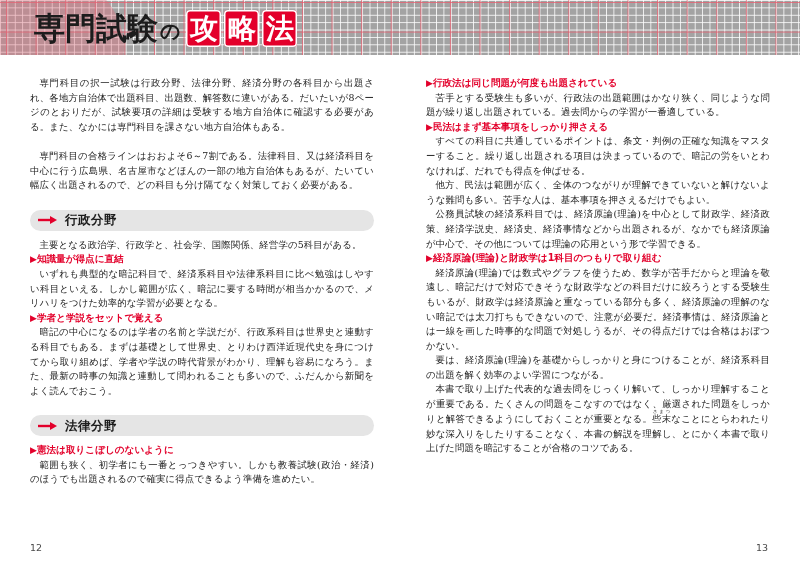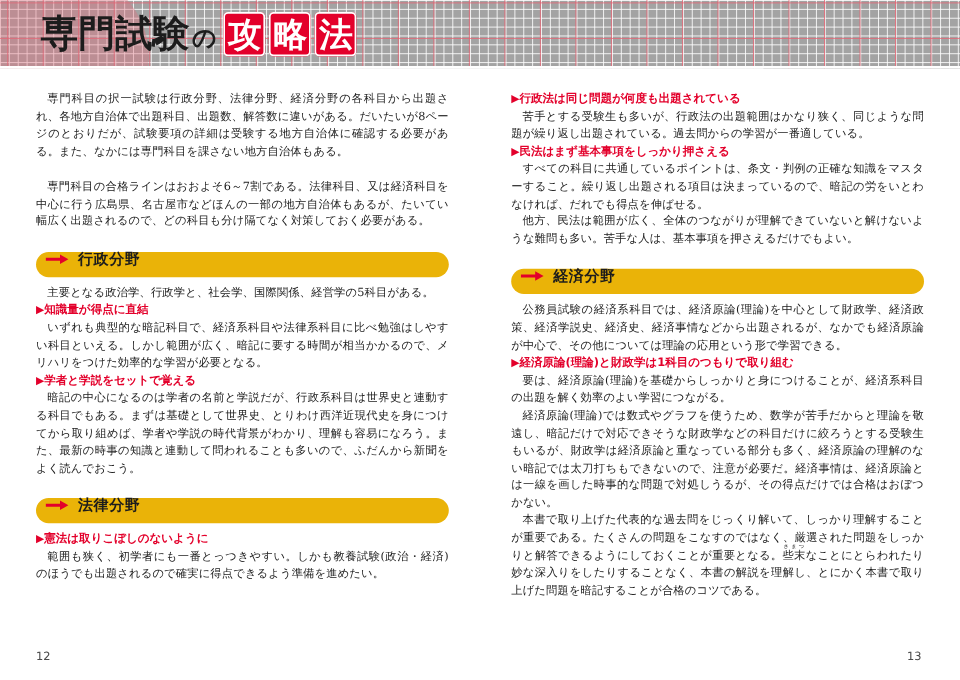--- a/index.html
+++ b/index.html
@@ -145,22 +145,23 @@
   .subhead .tri {
     font-size: 9px;
     margin-right: 0px;
   }
 
   
   .banner {
     position: relative;
     height: 21px;
     border-radius: 11px;
-    background: #eab308;
-    display: flex;
+    background: #e5e5e5;
+    display: flex;
+    align-items: center;
     margin: 17px 0 7px 0;
   }
   .banner-arrow {
     width: 20px;
     height: 12px;
     margin-left: 8px;
     margin-right: 7px;
     flex: none;
     display: block;
   }
@@ -248,31 +249,24 @@
 
   <div class="page page-right">
 
     <p class="subhead"><span class="tri">▶</span><span>行政法は同じ問題が何度も出題されている</span></p>
     <p class="para tight">苦手とする受験生も多いが、行政法の出題範囲はかなり狭く、同じような問題が繰り返し出題されている。過去問からの学習が一番適している。</p>
 
     <p class="subhead"><span class="tri">▶</span><span>民法はまず基本事項をしっかり押さえる</span></p>
     <p class="para tight">すべての科目に共通しているポイントは、条文・判例の正確な知識をマスターすること。繰り返し出題される項目は決まっているので、暗記の労をいとわなければ、だれでも得点を伸ばせる。</p>
     <p class="para tight">他方、民法は範囲が広く、全体のつながりが理解できていないと解けないような難問も多い。苦手な人は、基本事項を押さえるだけでもよい。</p>
 
-    <div class="banner">
-      <svg class="banner-arrow" viewBox="0 0 20 12">
-        <path d="M0 6 L13 6" stroke="#e3002b" stroke-width="2.4" fill="none"></path>
-        <path d="M12 2 L19 6 L12 10 Z" fill="#e3002b"></path>
-      </svg>
-      <span class="banner-label">経済分野</span>
-    </div>
     <p class="para tight">公務員試験の経済系科目では、経済原論(理論)を中心として財政学、経済政策、経済学説史、経済史、経済事情などから出題されるが、なかでも経済原論が中心で、その他については理論の応用という形で学習できる。</p>
 
     <p class="subhead"><span class="tri">▶</span><span>経済原論(理論)と財政学は1科目のつもりで取り組む</span></p>
+    <p class="para tight">経済原論(理論)では数式やグラフを使うため、数学が苦手だからと理論を敬遠し、暗記だけで対応できそうな財政学などの科目だけに絞ろうとする受験生もいるが、財政学は経済原論と重なっている部分も多く、経済原論の理解のない暗記では太刀打ちもできないので、注意が必要だ。経済事情は、経済原論とは一線を画した時事的な問題で対処しうるが、その得点だけでは合格はおぼつかない。</p>
     <p class="para tight">要は、経済原論(理論)を基礎からしっかりと身につけることが、経済系科目の出題を解く効率のよい学習につながる。</p>
-    <p class="para tight">経済原論(理論)では数式やグラフを使うため、数学が苦手だからと理論を敬遠し、暗記だけで対応できそうな財政学などの科目だけに絞ろうとする受験生もいるが、財政学は経済原論と重なっている部分も多く、経済原論の理解のない暗記では太刀打ちもできないので、注意が必要だ。経済事情は、経済原論とは一線を画した時事的な問題で対処しうるが、その得点だけでは合格はおぼつかない。</p>
 
     <p class="para tight"><span>本書で取り上げた代表的な過去問をじっくり解いて、しっかり理解することが重要である。たくさんの問題をこなすのではなく、厳選された問題をしっかりと解答できるようにしておくことが重要となる。</span><ruby><span>些末</span><rt>さまつ</rt></ruby><span>なことにとらわれたり妙な深入りをしたりすることなく、本書の解説を理解し、とにかく本書で取り上げた問題を暗記することが合格のコツである。</span></p>
 
     <div class="folio folio-right">13</div>
   </div>
 
 </div>
 
 </body></html>

